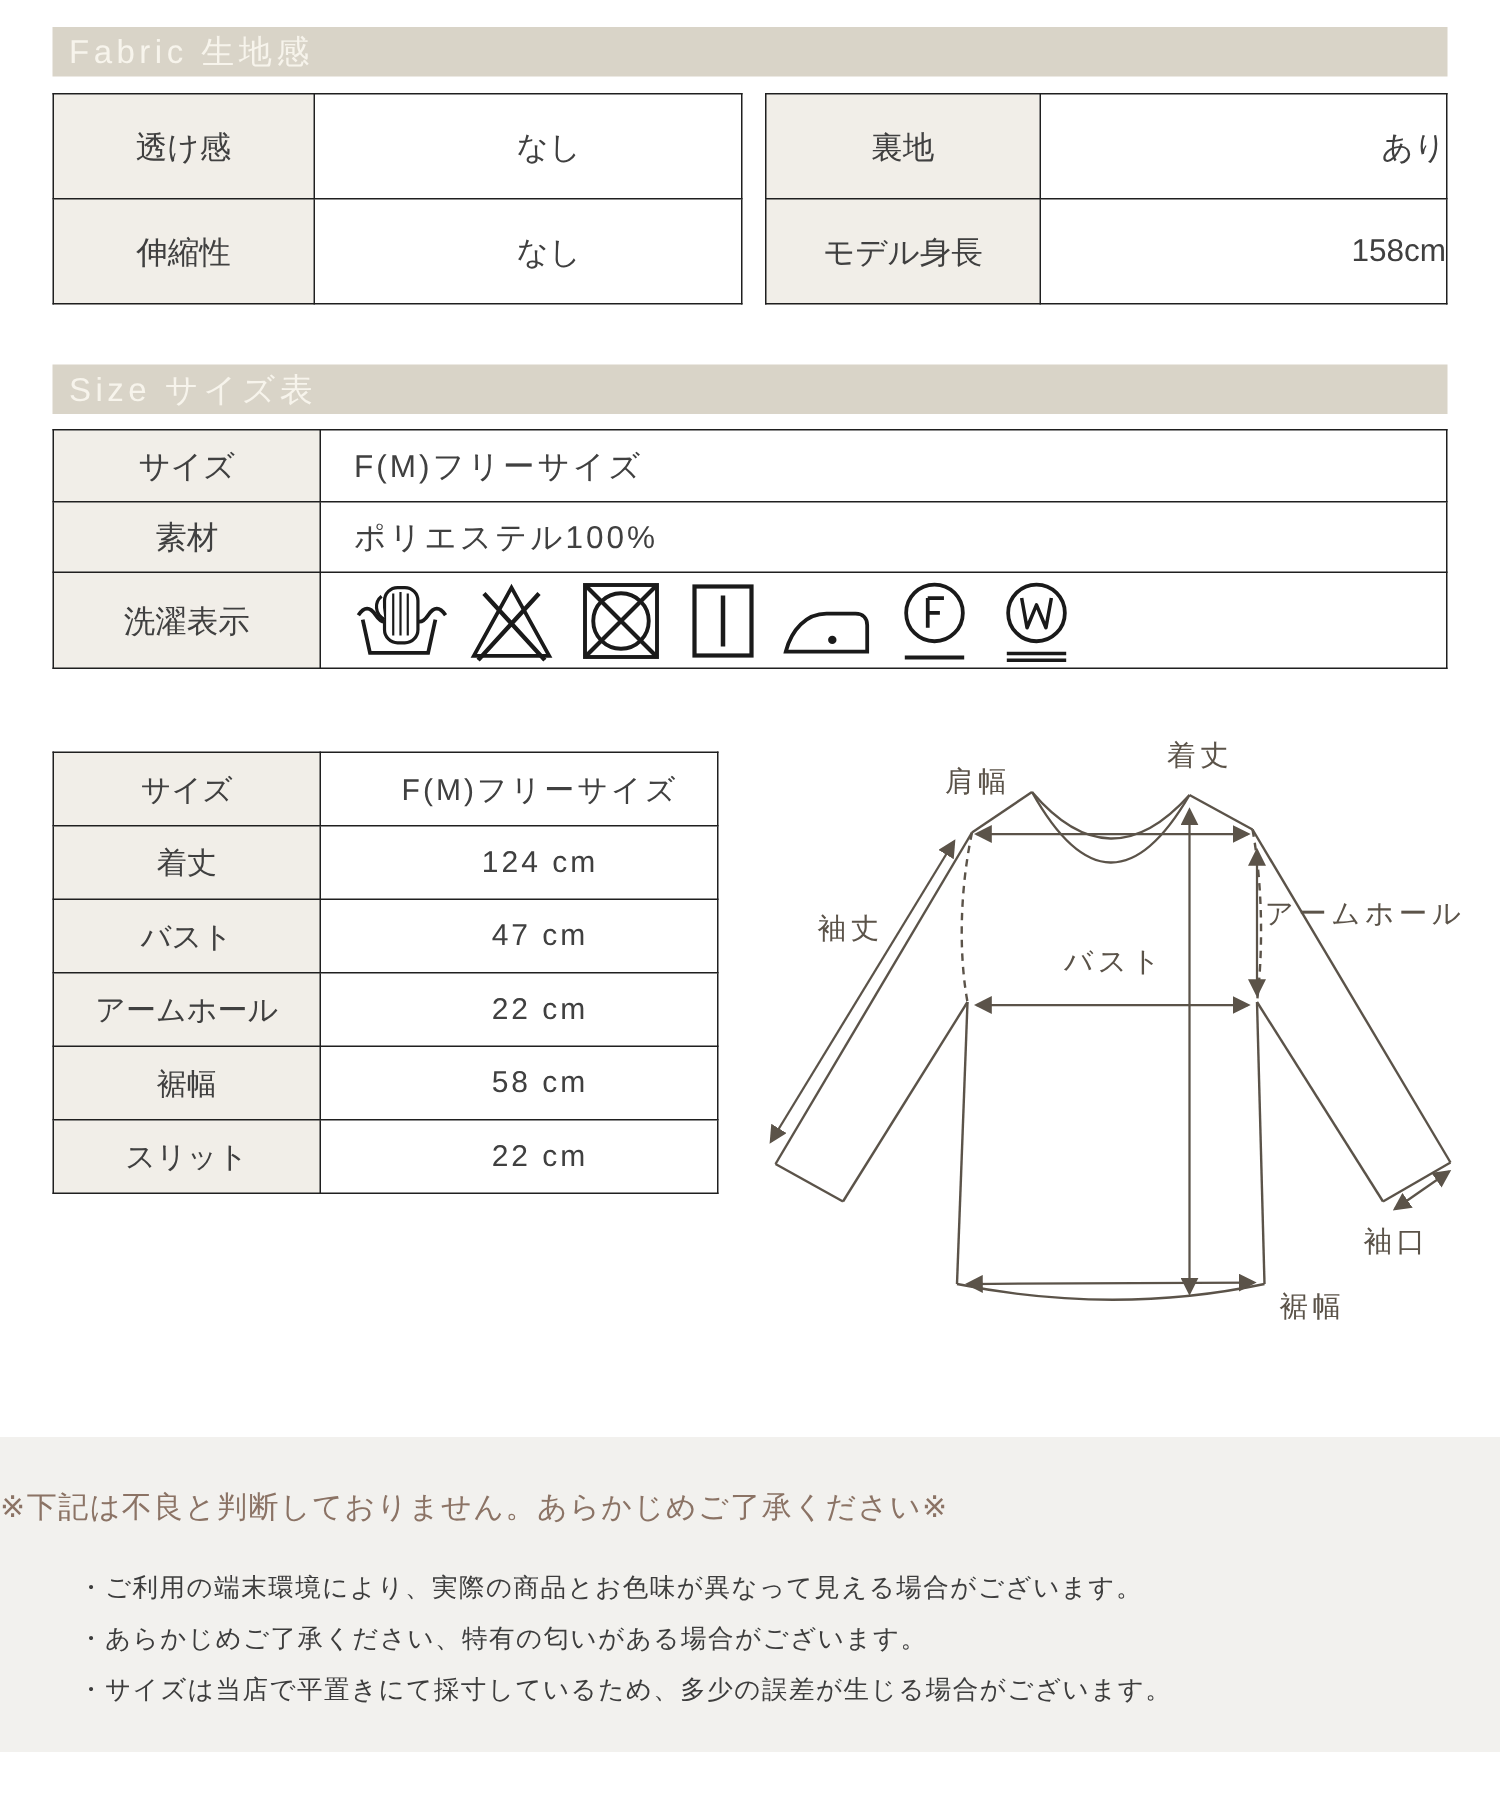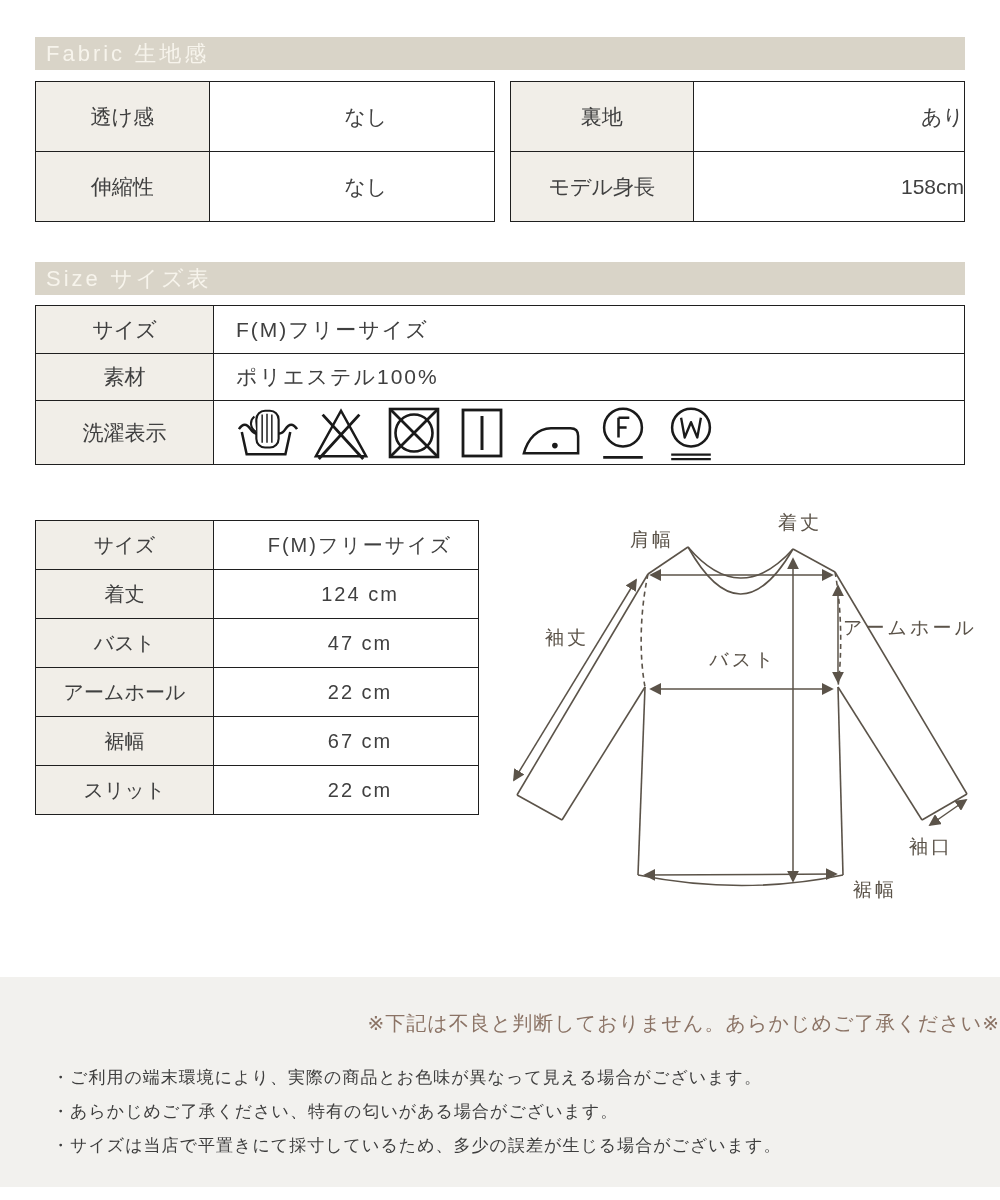--- a/index.html
+++ b/index.html
@@ -2,21 +2,21 @@
 <html><head>
 <meta charset="utf-8">
 <style>
   * { box-sizing: border-box; margin: 0; padding: 0; }
   html,body { width:1000px; background:#ffffff; font-family:"Liberation Sans","DejaVu Sans",sans-serif; color:#404040; }
   .page { width:1000px; height:1200px; background:#fff; overflow:hidden; }
   .content { padding:0 35px; }
 
   
   .section-bar {
-    margin-top:37px; height:33px; line-height:33px;
+    margin-top:18px; height:33px; line-height:33px;
     background:#d9d4c8; color:#f7f4ec;
     font-size:22px; letter-spacing:3px; padding-left:11px;
   }
   .section-bar.size-bar { margin-top:40px; }
 
   
   table { border-collapse:collapse; }
   td, th { border:1.5px solid #1f1f1f; font-weight:normal; font-size:21px; color:#404040; }
   .hcell { background:#f1eee8; text-align:center; }
   .vcell { background:#ffffff; text-align:center;padding-left:28px; }
@@ -41,21 +41,21 @@
   
   .size-detail { position:relative; height:457px; }
   .meas-table { position:absolute; top:55px; left:0; }
   .meas-table .hcell { width:178px; }
   .meas-table .vcell { width:265px; letter-spacing:2px; }
   .meas-table td { height:49px; font-size:20px; }
   .garment-diagram { position:absolute; left:455px; top:37px; }
 
   
   .notes { margin-top:55px; height:210px; background:#f2f1ee; padding-top:33px; }
-  .notes-title { text-align:right; font-size:20px; color:#8b7365; letter-spacing:1px; }
+  .notes-title { text-align:left; font-size:20px; color:#8b7365; letter-spacing:1px; }
   .notes-list { margin-top:24px; padding-left:52px; }
   .notes-item { font-size:17px; line-height:34px; color:#3d3d3d; letter-spacing:1px; }
 
   .diag-label { fill:#5b5349; font-size:19px; letter-spacing:3px; font-family:"Liberation Sans","DejaVu Sans",sans-serif; }
 </style>
 </head>
 <body>
 
 <div class="page">
   <div class="content">
@@ -181,21 +181,21 @@
         <tr>
           <td class="hcell">バスト</td>
           <td class="vcell">47 cm</td>
         </tr>
         <tr>
           <td class="hcell">アームホール</td>
           <td class="vcell">22 cm</td>
         </tr>
         <tr>
           <td class="hcell">裾幅</td>
-          <td class="vcell">67 cm</td>
+          <td class="vcell">58 cm</td>
         </tr>
         <tr>
           <td class="hcell">スリット</td>
           <td class="vcell">22 cm</td>
         </tr>
       </tbody>
         </table>
 
       <svg class="garment-diagram" width="500" height="420" viewBox="0 0 500 420">
         <defs>

